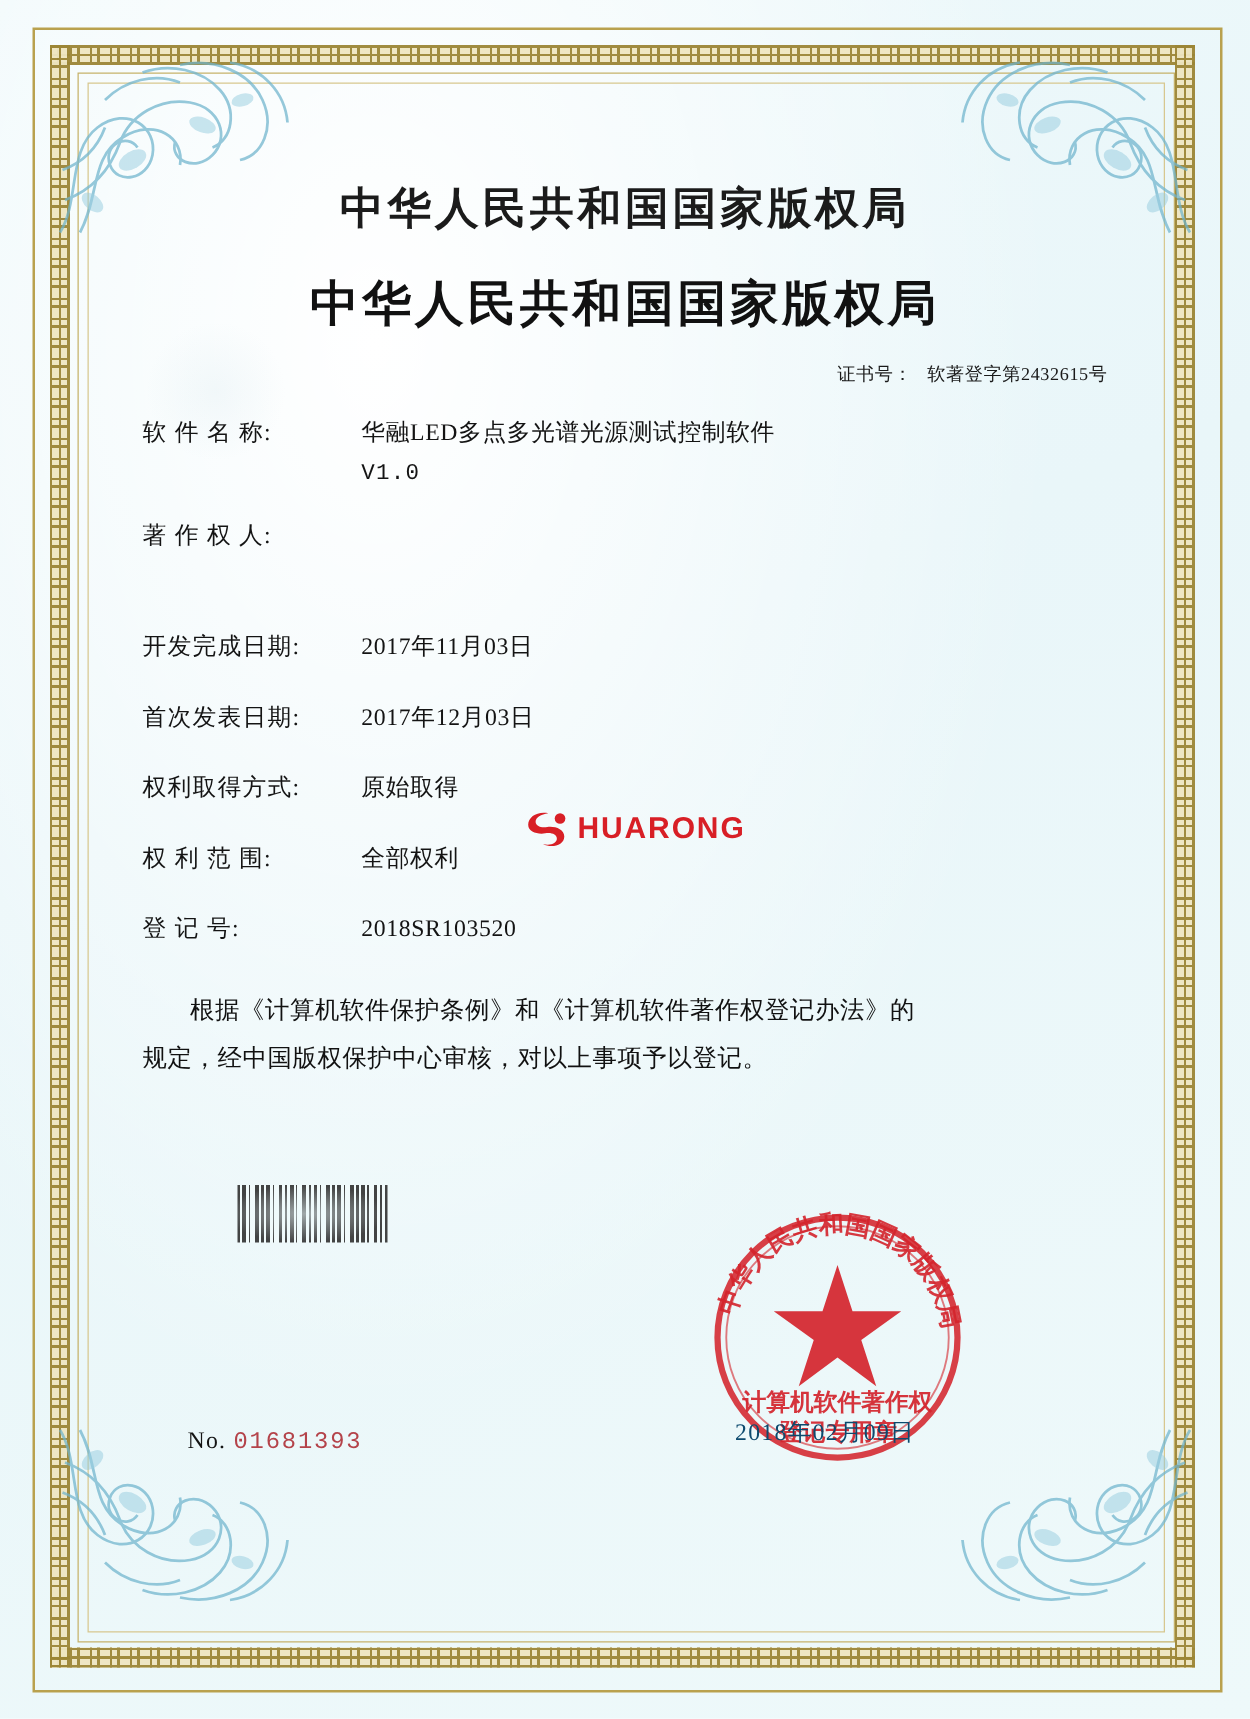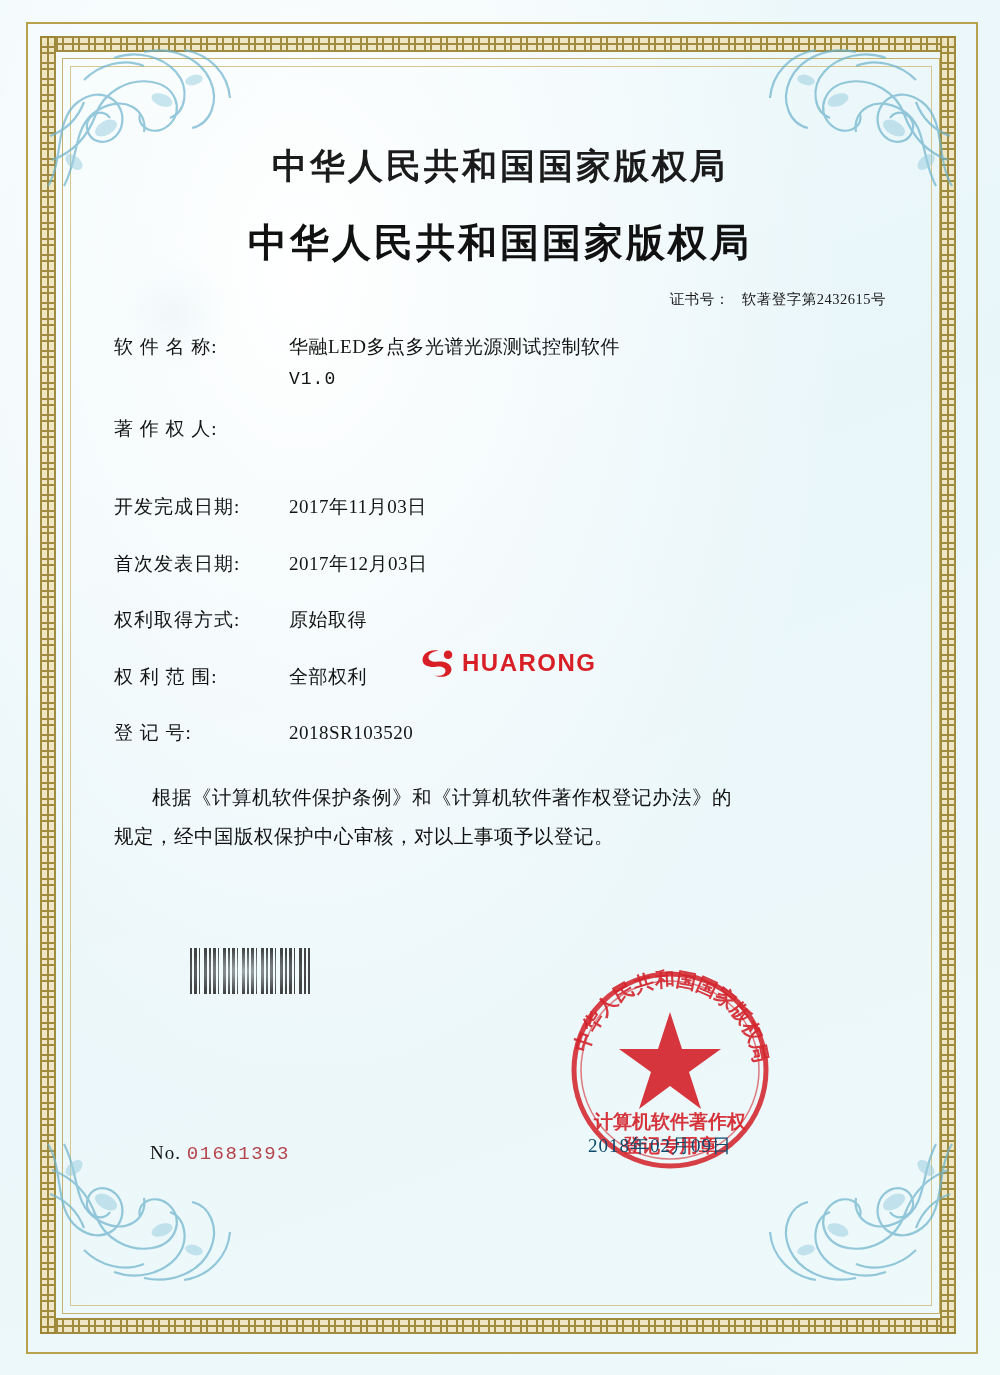--- a/index.html
+++ b/index.html
@@ -159,21 +159,21 @@
   }
   .field-value .ver {
     display: block;
     font-family: "Liberation Mono", "DejaVu Sans Mono", monospace;
     font-size: 18px;
     margin-top: 4px;
     letter-spacing: 1px;
   }
   .gap-row { height: 28px; }
 
-  .field-row.date { margin-bottom: 28px; }
+  .field-row.date { margin-bottom: 28px; margin-top: 11px; }
   .field-row.mono .field-value {
     font-family: "Liberation Serif", "DejaVu Serif", serif;
     font-size: 19px;
   }
 
   .statement {
     margin-top: 30px;
     padding-left: 24px;
     padding-right: 10px;
     font-size: 19.5px;

